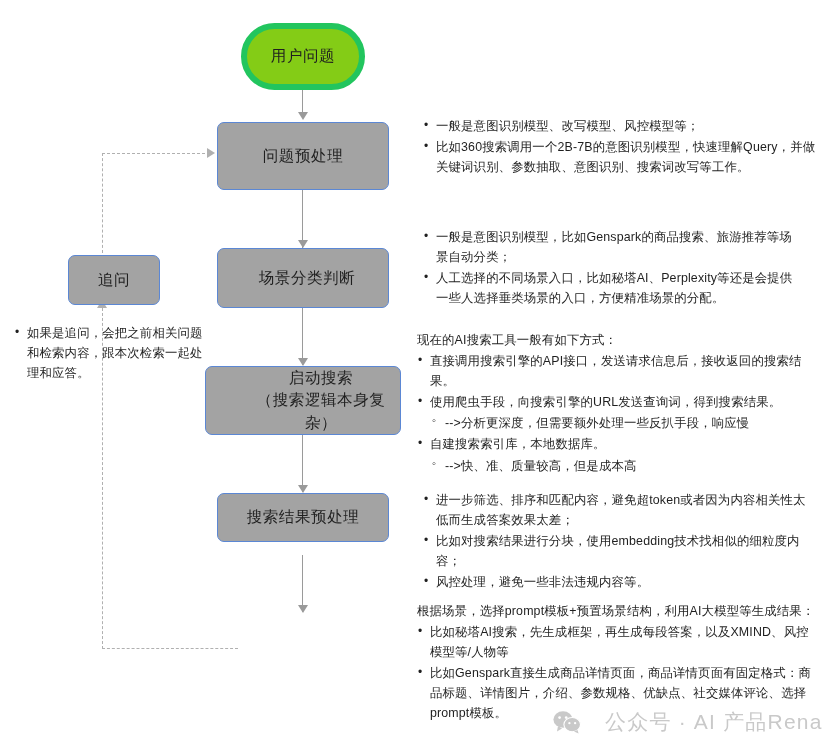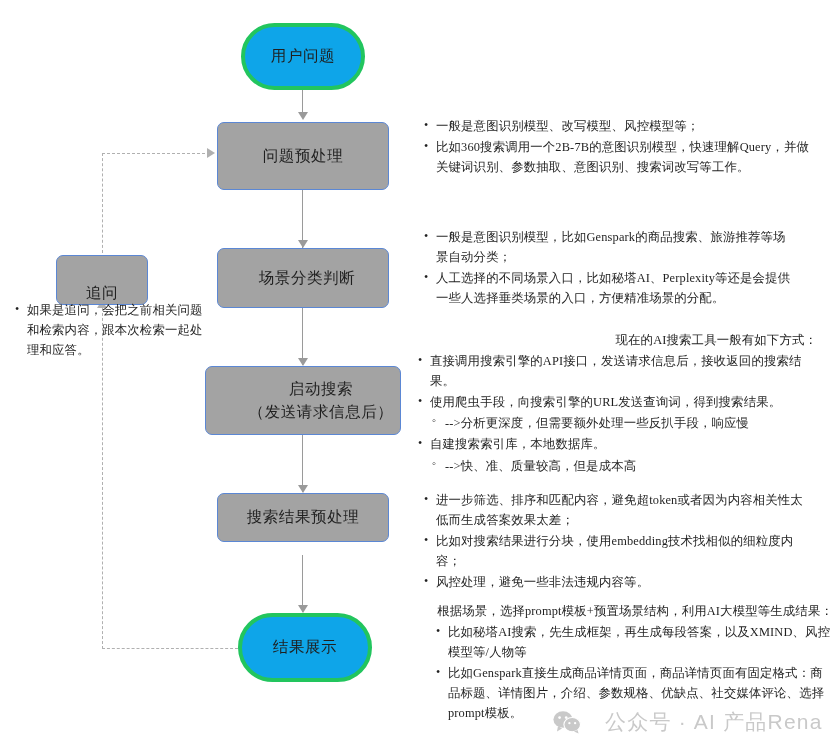--- a/index.html
+++ b/index.html
@@ -29,22 +29,22 @@
     display: flex;
     align-items: center;
     justify-content: center;
     text-align: center;
     font-size: 15.5px;
     line-height: 1.45;
     letter-spacing: .6px;
     color: #1f1f1f;
   }
   .node.terminal {
-    background: #0ea5e9;
-    border: 4px solid #22c55e;
+    background: #84cc16;
+    border: 6px solid #22c55e;
     border-radius: 999px;
   }
   .node.process {
     background: #a3a3a3;
     border: 1.3px solid #5b87d4;
     border-radius: 7px;
   }
   .node .lines {
     display: block;
   }
@@ -92,25 +92,23 @@
     border-bottom: 8px solid #b0b0b0;
   }
 
   
   .note {
     position: absolute;
     font-size: 12.4px;
     line-height: 1.62;
     color: #1f1f1f;
     letter-spacing: .15px;
-    font-family: Liberation Serif, serif;
   }
   .note .lead {
     margin: 0 0 1px 0;
-    text-align: right;
   }
   .note ul {
     list-style: none;
     margin: 0;
     padding: 0;
   }
   .note ul > li {
     position: relative;
     padding-left: 13px;
     margin: 0 0 1px 0;
@@ -192,37 +190,34 @@
     <span>问题预处理</span>
   </div>
 
   <div class="node process" style="left:217px; top:248px; width:172px; height:60px;padding-left:8px;">
     <span>场景分类判断</span>
   </div>
 
   <div class="node process" style="left:205px; top:366px; width:196px; height:69px;padding-left:36px;">
     <span class="lines">
       <span>启动搜索</span>
-      <span>（发送请求信息后）</span>
+      <span>（搜索逻辑本身复杂）</span>
     </span>
   </div>
 
   <div class="node process" style="left:217px; top:493px; width:172px; height:49px;">
     <span>搜索结果预处理</span>
   </div>
 
-  <div class="node terminal" style="left:238px; top:613px; width:134px; height:69px;">
-    <span>结果展示</span>
-  </div>
-
-  <div class="node process" style="left:56px; top:255px; width:92px; height:50px;align-items:flex-end;">
+
+  <div class="node process" style="left:68px; top:255px; width:92px; height:50px;">
     <span>追问</span>
   </div>
 
-  <div class="note left-note" style="left:14px; top:300px;">
+  <div class="note left-note" style="left:14px; top:323px;">
     <ul>
       <li>如果是追问，会把之前相关问题和检索内容，跟本次检索一起处理和应答。</li>
     </ul>
   </div>
 
   <div class="note" style="left:423px; top:116px; width:394px;">
     <ul>
       <li>一般是意图识别模型、改写模型、风控模型等；</li>
       <li>比如360搜索调用一个2B-7B的意图识别模型，快速理解Query，并做关键词识别、参数抽取、意图识别、搜索词改写等工作。</li>
     </ul>
@@ -257,21 +252,21 @@
   </div>
 
   <div class="note" style="left:423px; top:490px; width:385px;">
     <ul>
       <li>进一步筛选、排序和匹配内容，避免超token或者因为内容相关性太低而生成答案效果太差；</li>
       <li>比如对搜索结果进行分块，使用embedding技术找相似的细粒度内容；</li>
       <li>风控处理，避免一些非法违规内容等。</li>
     </ul>
   </div>
 
-  <div class="note" style="left:435px; top:601px; width:398px;">
+  <div class="note" style="left:417px; top:601px; width:398px;">
     <p class="lead">根据场景，选择prompt模板+预置场景结构，利用AI大模型等生成结果：</p>
     <ul>
       <li>比如秘塔AI搜索，先生成框架，再生成每段答案，以及XMIND、风控模型等/人物等</li>
       <li>比如Genspark直接生成商品详情页面，商品详情页面有固定格式：商品标题、详情图片，介绍、参数规格、优缺点、社交媒体评论、选择prompt模板。</li>
     </ul>
   </div>
 
   <div id="watermark" style="left:553px; top:708px;gap:24px;">
     <svg id="wechat-icon" width="28" height="23" viewBox="0 0 28 23" aria-hidden="true">
       <ellipse cx="10" cy="8.5" rx="9.6" ry="8.2" fill="#c9c9c9"></ellipse>

